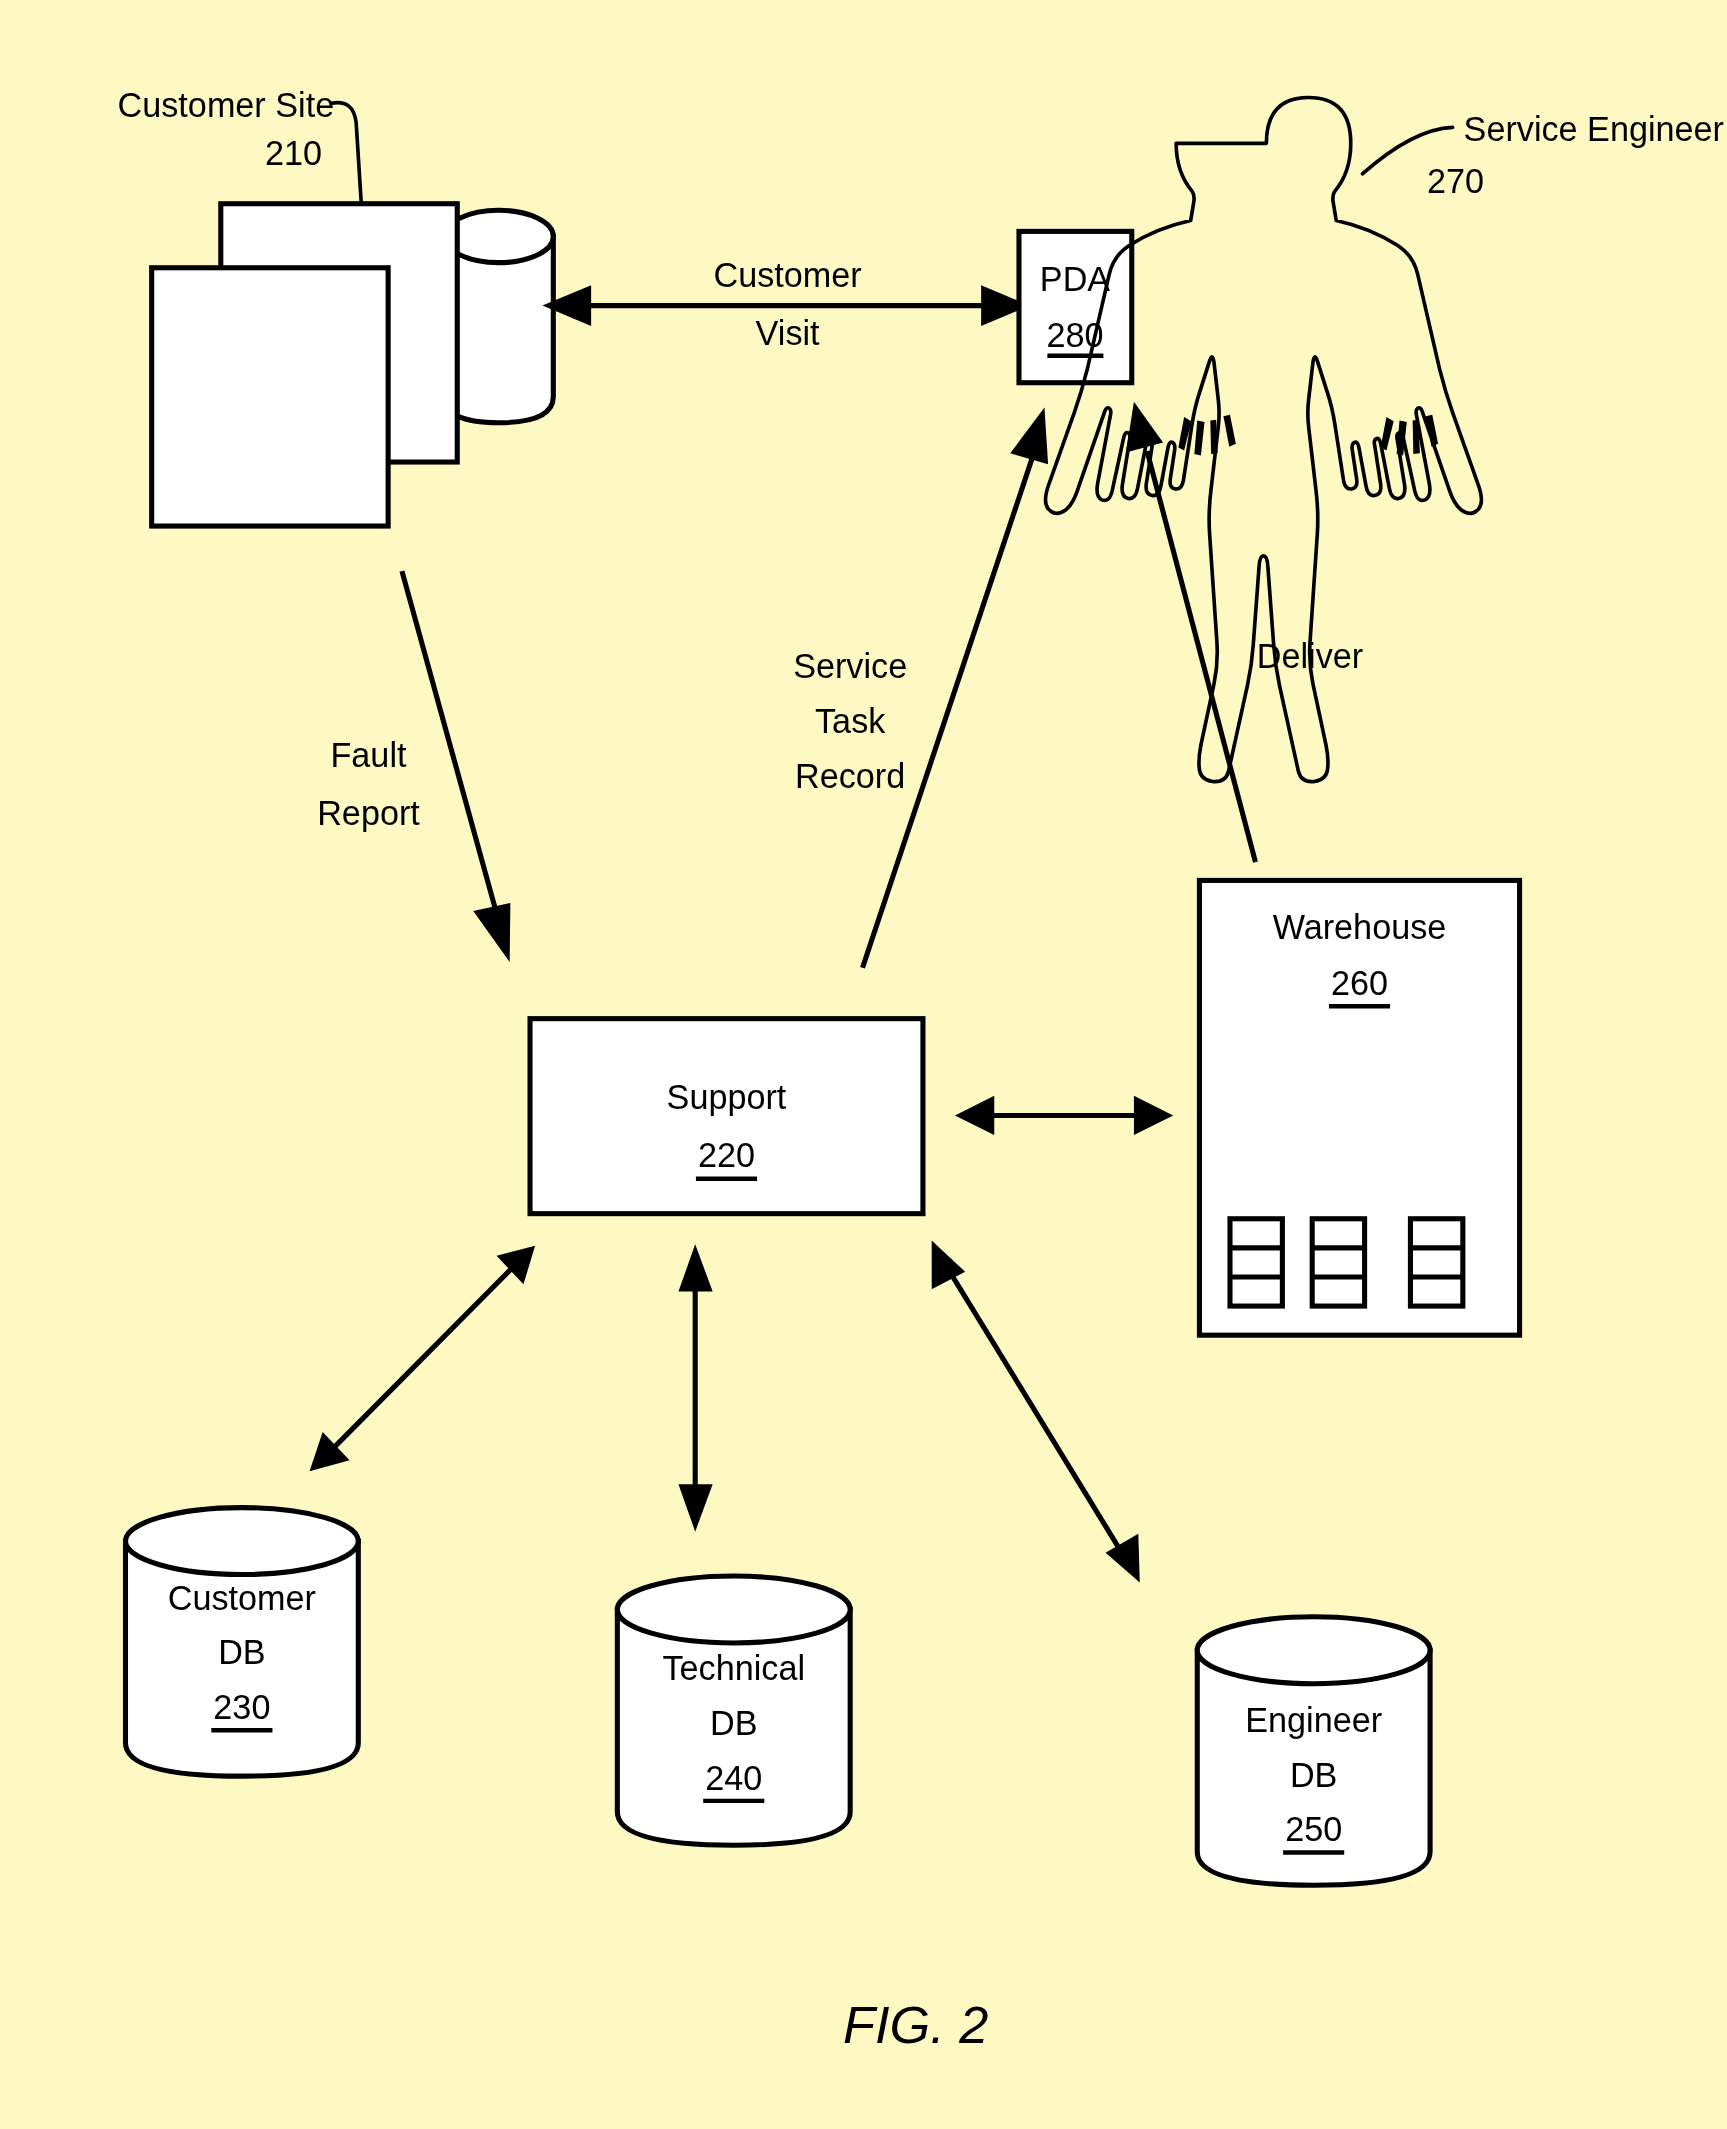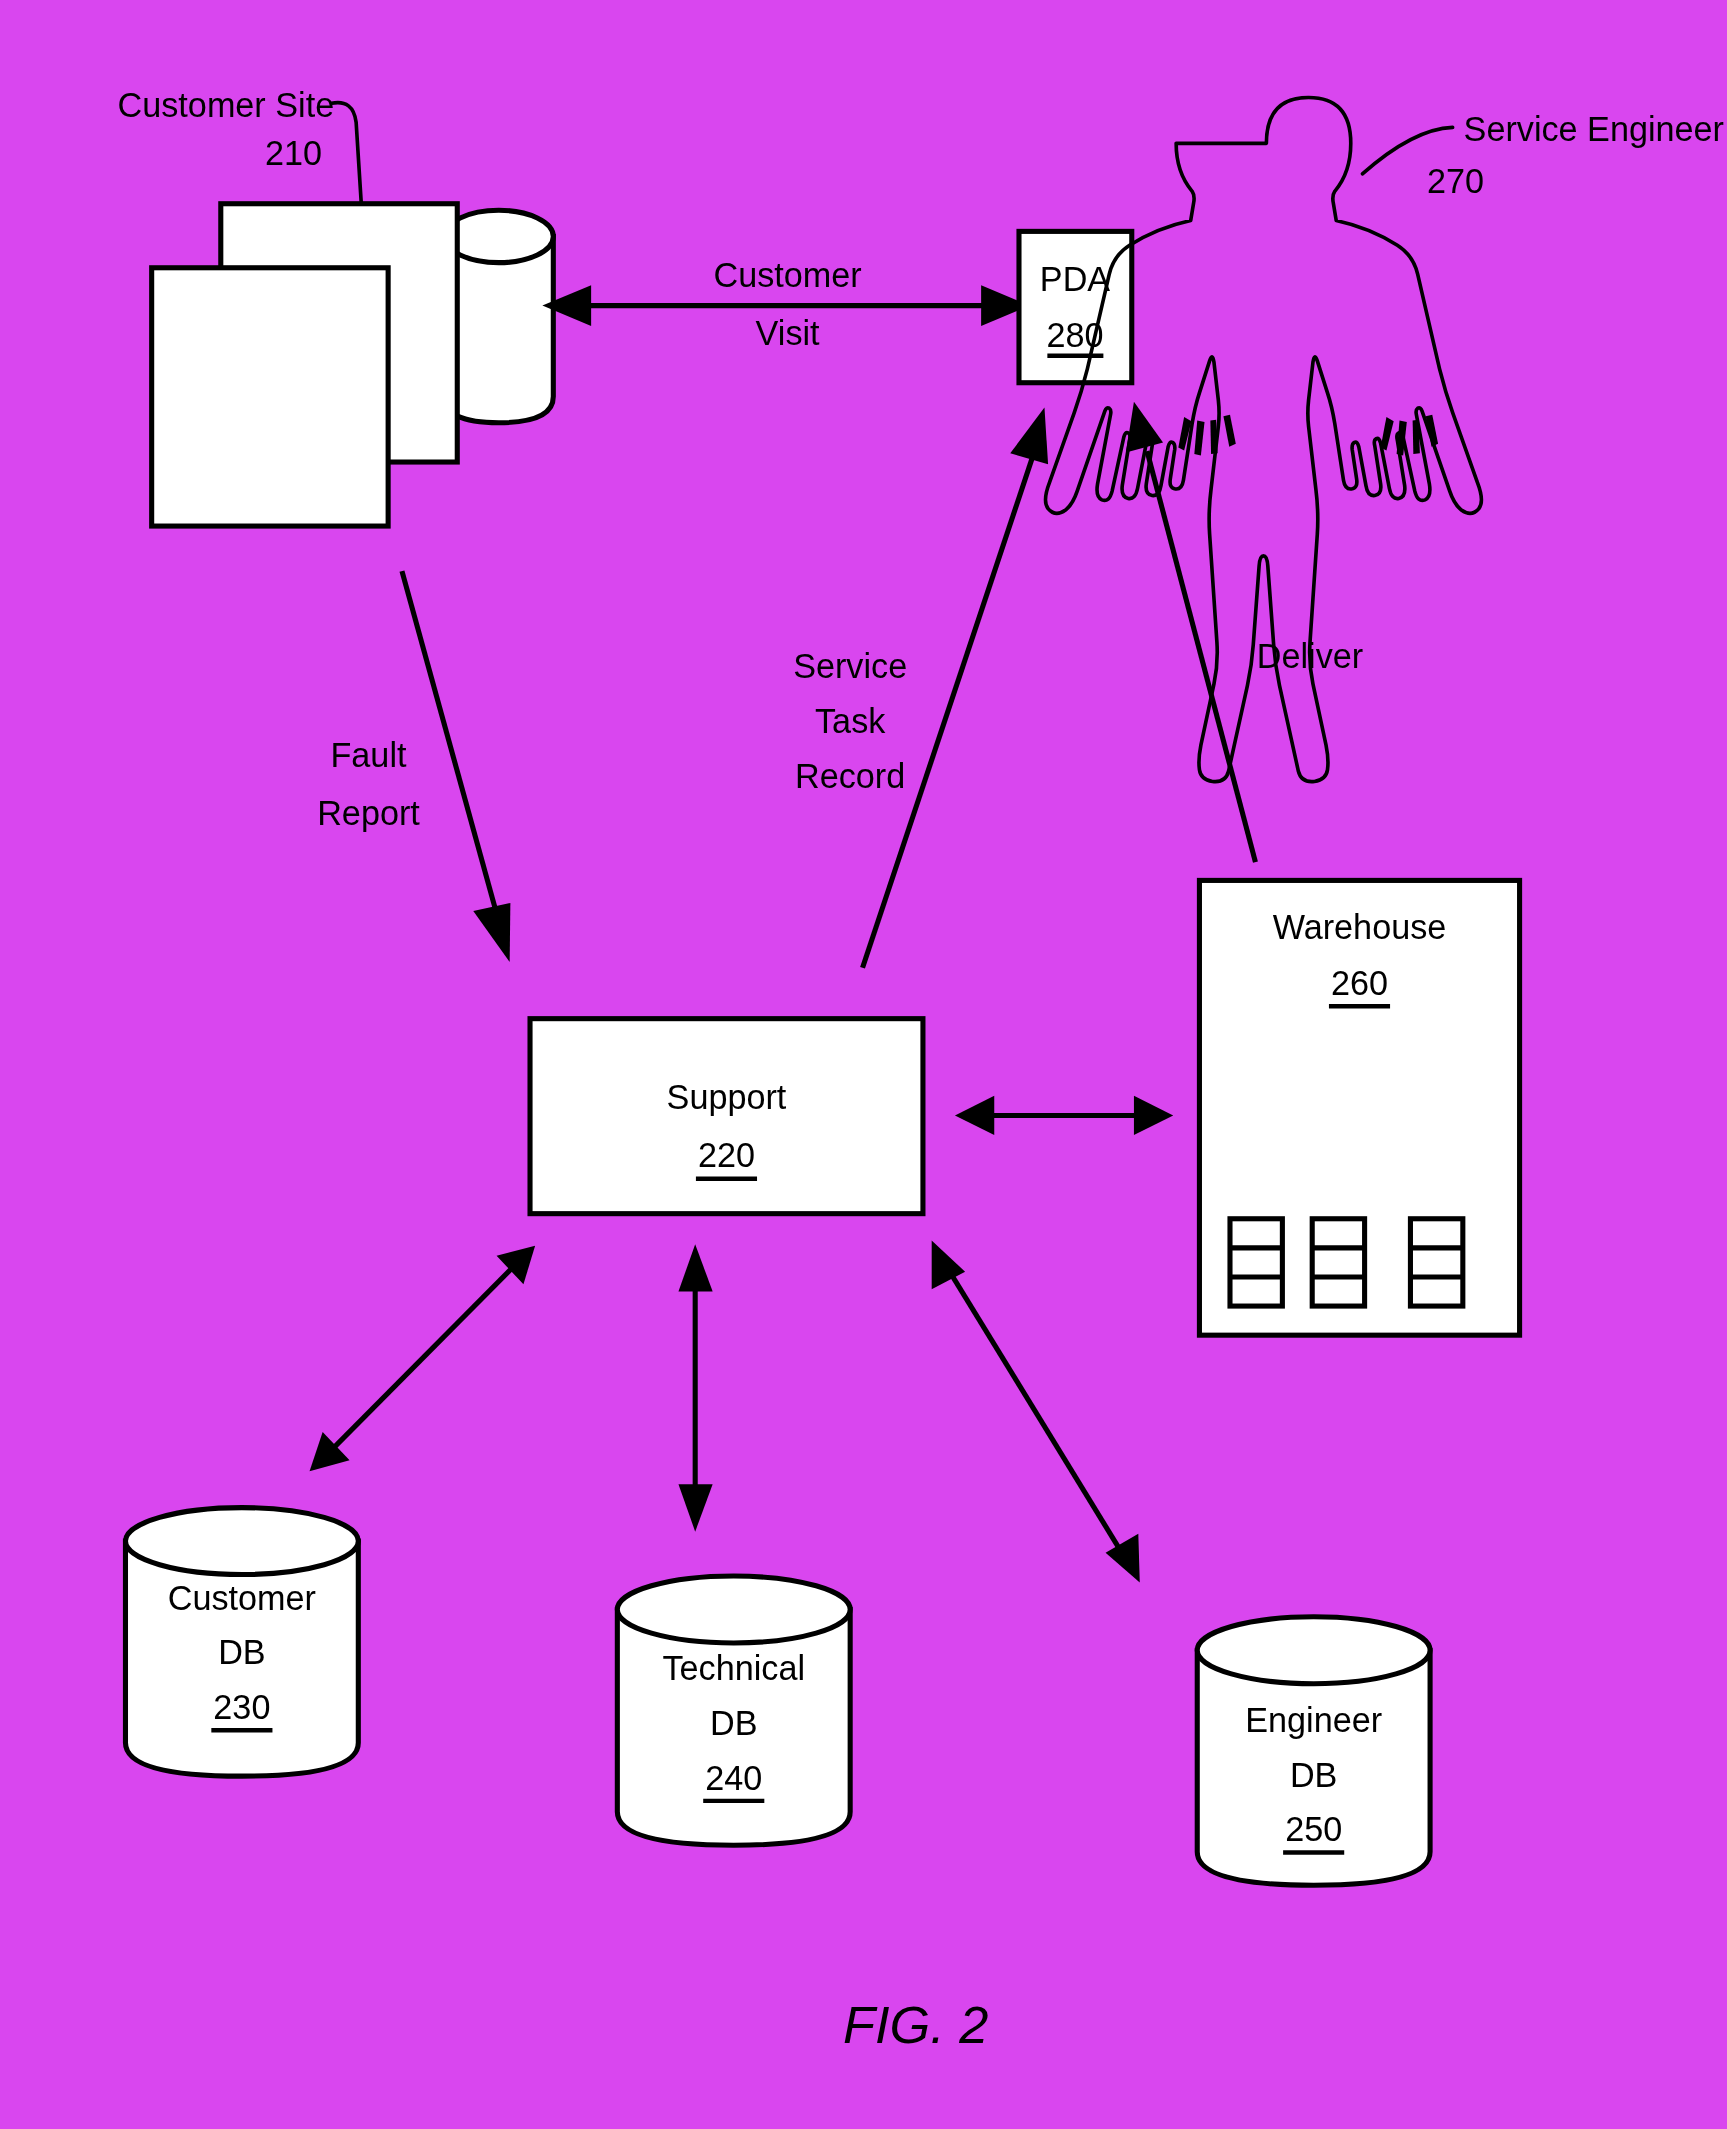--- a/index.html
+++ b/index.html
@@ -9,21 +9,21 @@
     background: #ffffff;
   }
   body {
     font-family: "Liberation Sans", sans-serif;
     color: #000000;
   }
   #page {
     position: relative;
     width: 1728px;
     height: 2129px;
-    background: #d946ef;
+    background: #fef9c3;
     overflow: hidden;
   }
   #figure-svg {
     position: absolute;
     top: 0;
     left: 0;
     width: 1728px;
     height: 2129px;
   }
   .dgm-text {

